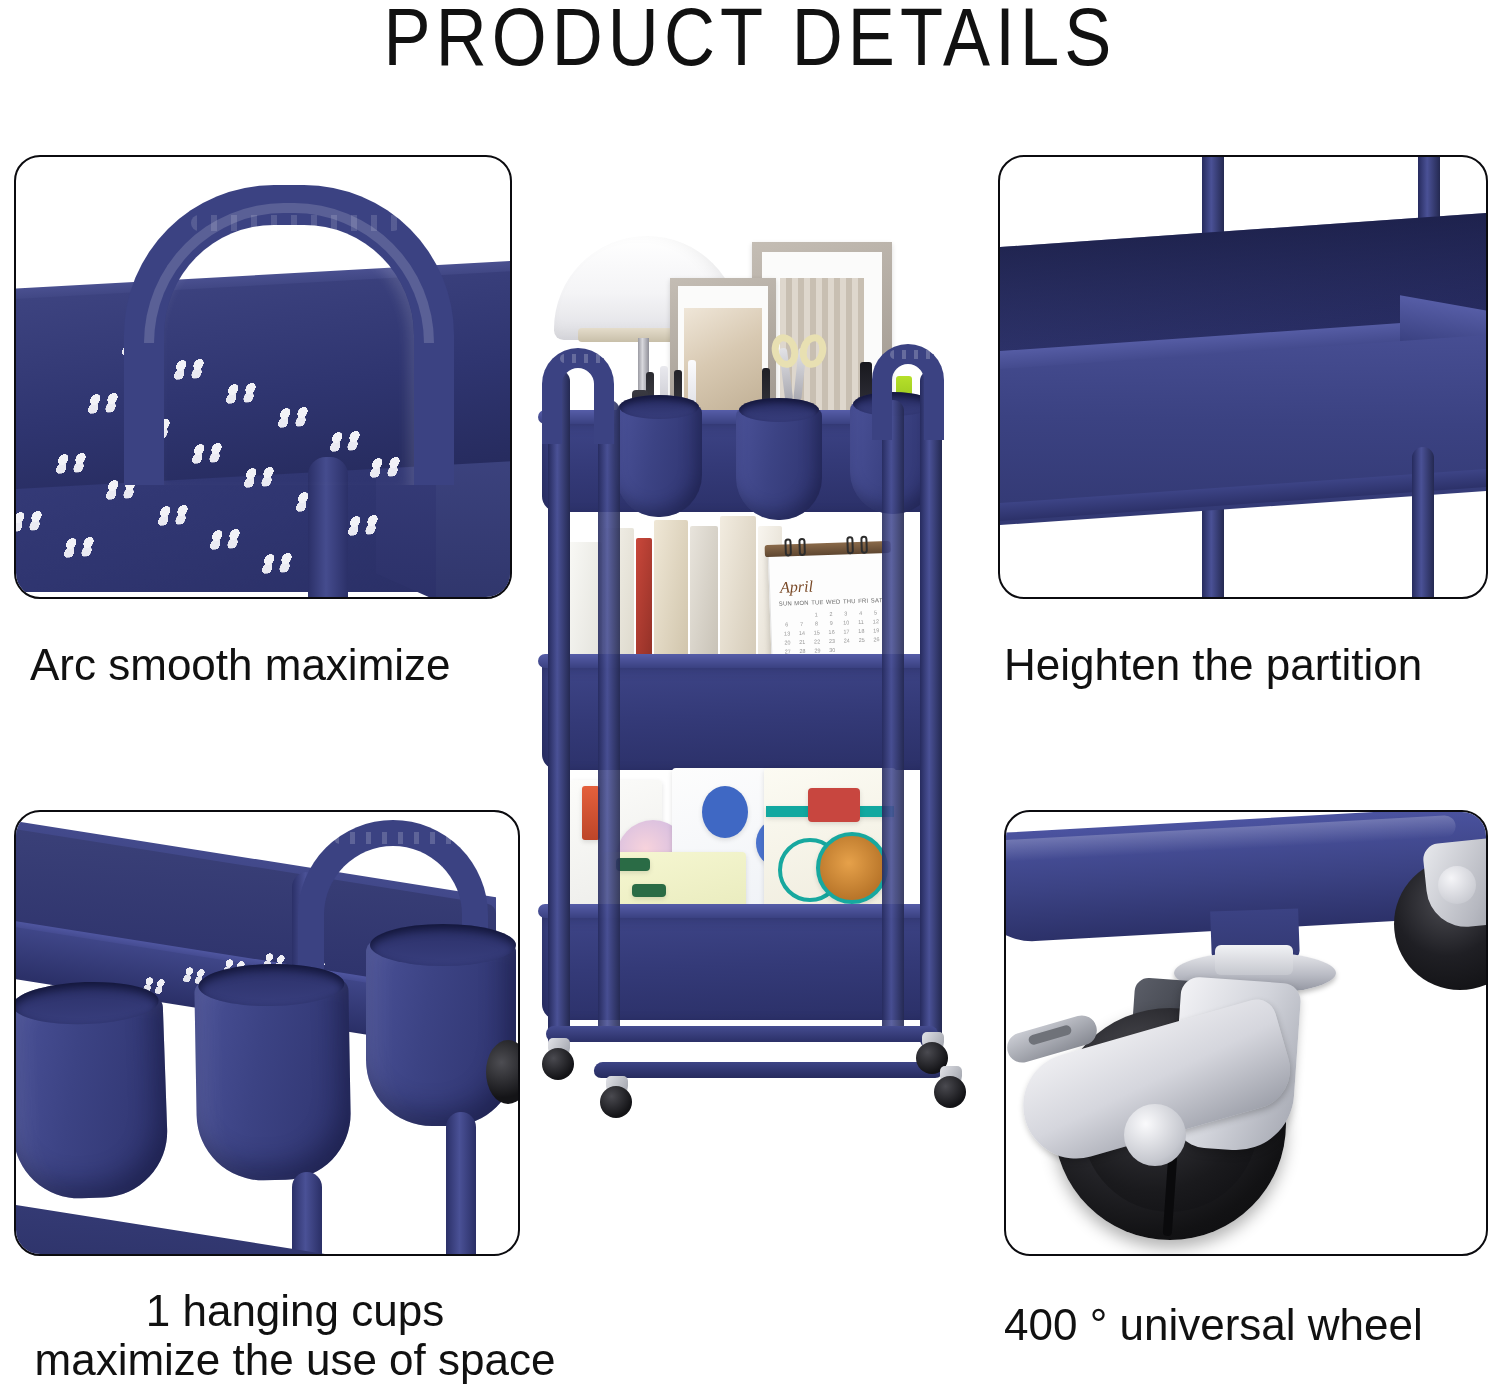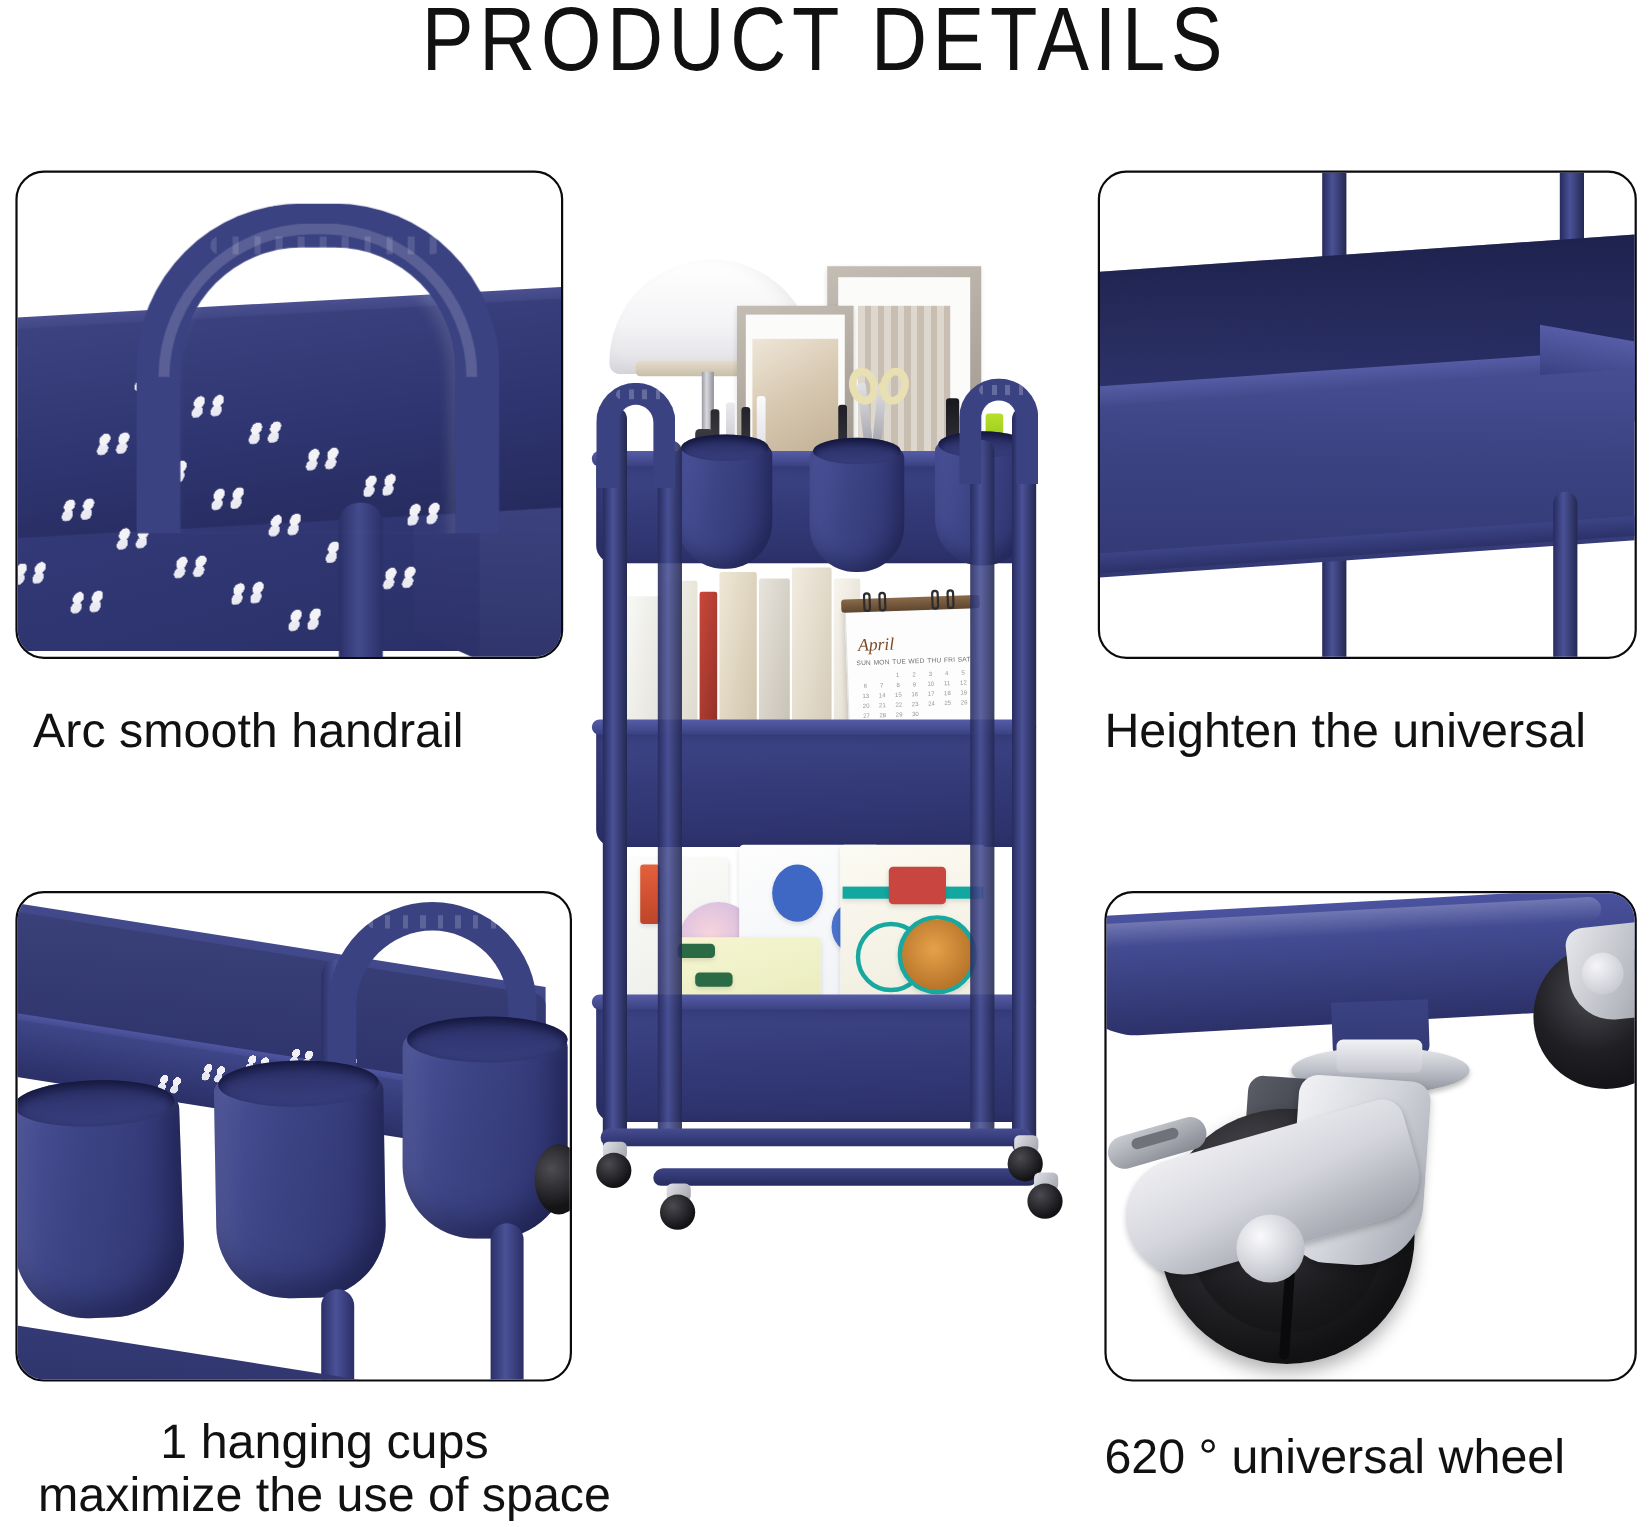--- a/index.html
+++ b/index.html
@@ -528,34 +528,34 @@
     <div class="hole" style="left:312px; top:274px;"></div>
     <div class="hole" style="left:-6px;  top:354px;"></div>
     <div class="hole" style="left:46px;  top:380px;"></div>
     <div class="hole" style="left:352px; top:300px;"></div>
   </div>
   <div class="p1-post"></div>
   <div class="p1-handle-outer"></div>
   <div class="p1-handle-hi"></div>
   <div class="p1-grip"></div>
 </div>
-<div class="caption" id="cap-handrail">Arc smooth handrail</div>
+<div class="caption" id="cap-handrail">Arc smooth maximize</div>
 
 <div class="panel" id="panel-partition">
   <div class="c-leg p2-leg" id="p2-leg-a"></div>
   <div class="c-leg p2-leg" id="p2-leg-b"></div>
   <div class="p2-basket-in"></div>
   <div class="p2-inner-shadow"></div>
   <div class="p2-lip"></div>
   <div class="p2-lip-right"></div>
   <div class="p2-basket-front"></div>
   <div class="p2-rail-brace"></div>
   <div class="c-leg p2-leg" id="p2-leg-c"></div>
 </div>
-<div class="caption" id="cap-partition">Heighten the universal</div>
+<div class="caption" id="cap-partition">Heighten the partition</div>
 
 <div class="panel" id="panel-cups">
   <div class="p3-shelf-back"></div>
   <div class="p3-shelf-top"></div>
   <div class="p3-shelf-edge"></div>
   <div class="p3-shelf-face"></div>
 
   <div class="p3-holes">
     <div class="p3-hole" style="left:6px;   top:196px;"></div>
     <div class="p3-hole" style="left:46px;  top:186px;"></div>
@@ -598,21 +598,21 @@
   <div class="p4-fork-back"></div>
   <div class="p4-tire"></div>
   <div class="p4-tire-inner"></div>
   <div class="p4-tire-slot"></div>
   <div class="p4-fork"></div>
   <div class="p4-brake"></div>
   <div class="p4-brake-tip"></div>
   <div class="p4-brake-notch"></div>
   <div class="p4-hub"></div>
 </div>
-<div class="caption" id="cap-wheel">620 ° universal wheel</div>
+<div class="caption" id="cap-wheel">400 ° universal wheel</div>
 
 <div id="center-cart">
 
   <div class="lamp-shade"></div>
   <div class="lamp-brim"></div>
   <div class="lamp-stem"></div>
 
   <div class="frame" id="frame-b"></div>
   <div class="frame-mat" id="mat-b"></div>
   <div id="art-b"></div>

